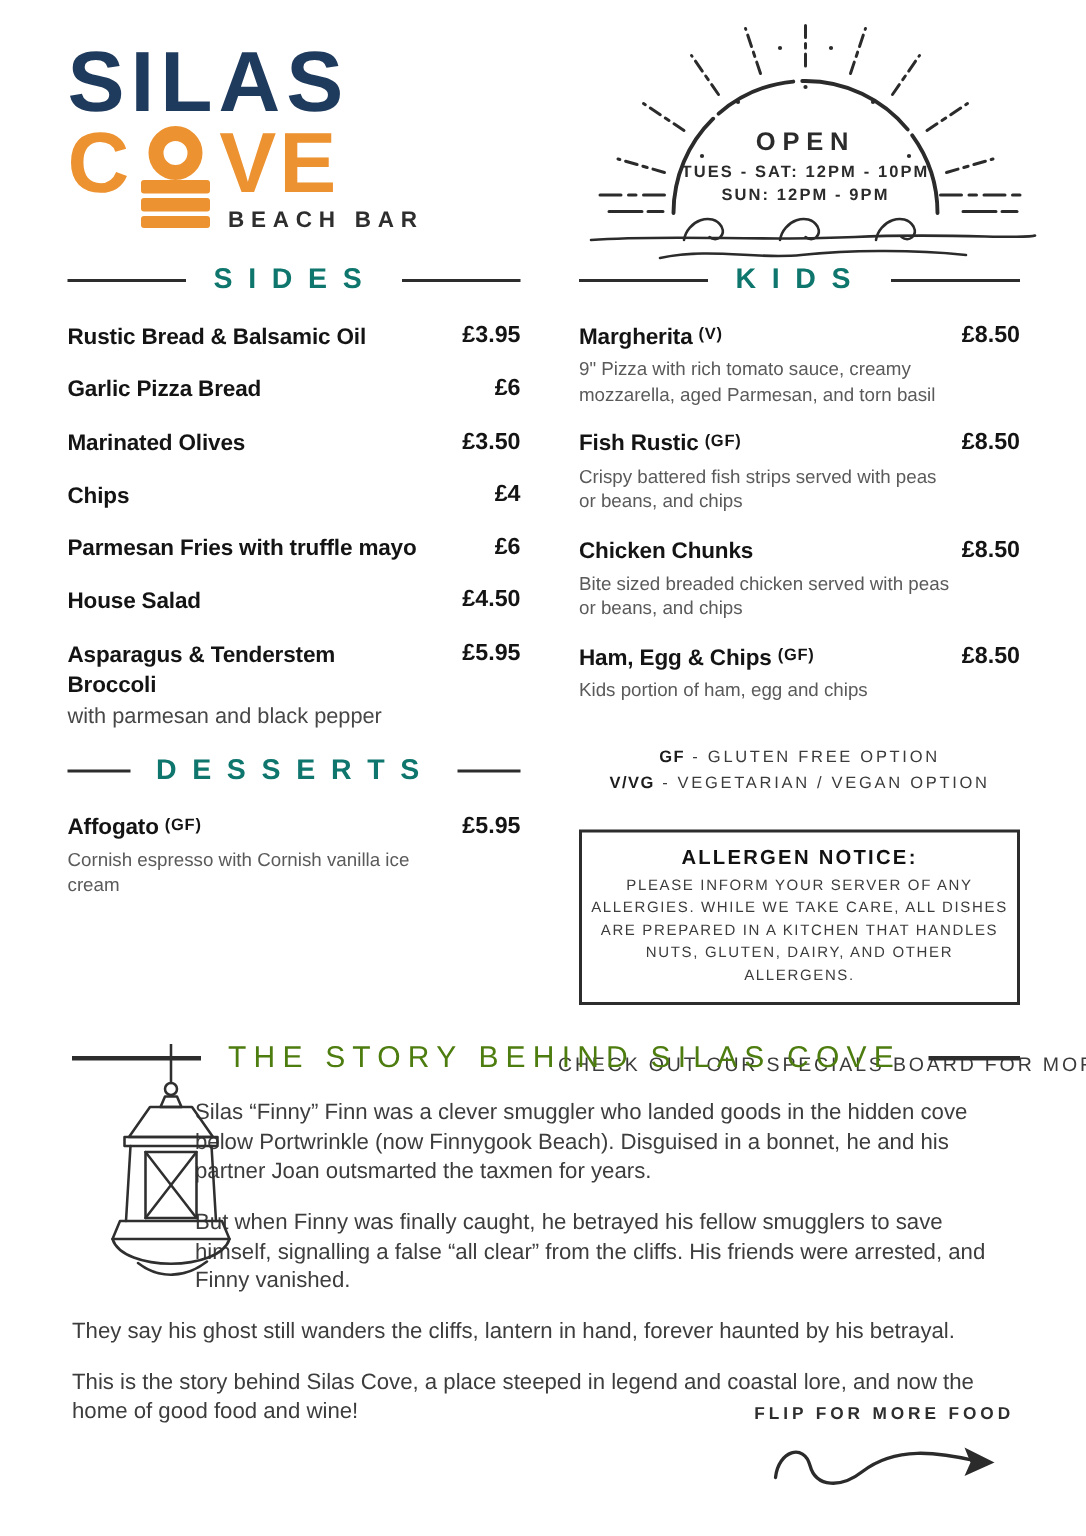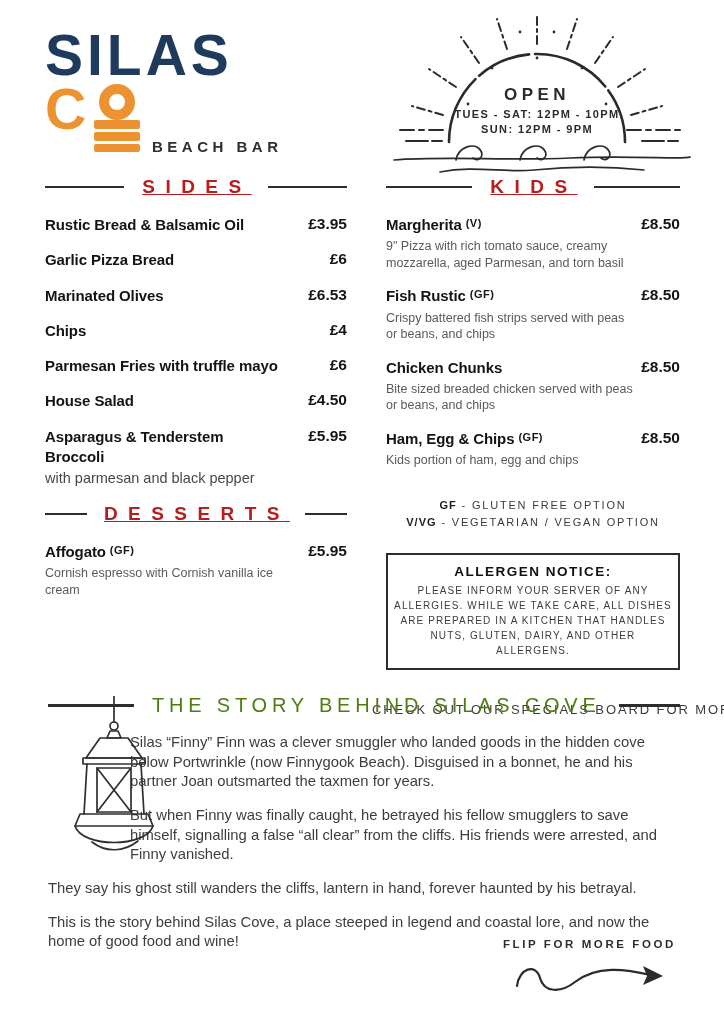--- a/index.html
+++ b/index.html
@@ -21,21 +21,21 @@
   .sun { position:absolute; left:392px; top:10px; width:300px; height:165px; }
   .sun svg { width:100%; height:100%; }
   .sun text { font-family:"Liberation Sans", sans-serif; fill:#2b2b2b; }
 
   
   .col-left  { position:absolute; left:45px;  top:176px; width:302px; }
   .col-right { position:absolute; left:386px; top:176px; width:294px; }
 
   .sec-head { display:flex; align-items:center; gap:16px; margin-bottom:17px; }
   .sec-line { flex:1; height:2.5px; background:#2d2d2d; }
-  .sec-title { font-size:19px; font-weight:600; letter-spacing:0.55em; color:#b91c1c; white-space:nowrap; text-indent:0.1em;text-decoration:underline; }
+  .sec-title { font-size:19px; font-weight:600; letter-spacing:0.55em; color:#0f766e; white-space:nowrap; text-indent:0.1em; }
 
   .item { margin-bottom:15px; }
   .item-head { display:flex; justify-content:space-between; align-items:flex-start; }
   .iname { font-size:15px; font-weight:bold; color:#141414; line-height:1.35; max-width:238px; letter-spacing:-0.1px; }
   .tag { font-size:11px; font-weight:bold; position:relative; top:-3px; margin-left:4px; letter-spacing:0.5px; }
   .tag:empty { display:none; }
   .iprice { font-size:15.5px; font-weight:bold; color:#141414; white-space:nowrap; margin-left:8px; }
   .idesc { font-size:12.5px; color:#5a5a5a; line-height:1.32; margin-top:3px; max-width:252px; }
   .idesc:empty { display:none; }
   .isub { font-size:14.5px; color:#474747; line-height:1.3; margin-top:2px; max-width:260px; }
@@ -75,20 +75,21 @@
   <div class="logo">
     <div class="logo-line1">SILAS</div>
     <div class="logo-line2">
       <span>C</span>
       <svg class="logo-icon" viewBox="0 0 56 68">
         <circle cx="28" cy="18" r="13" fill="none" stroke="#ed9230" stroke-width="10"></circle>
         <rect x="5" y="36" width="46" height="9" rx="2" fill="#ed9230"></rect>
         <rect x="5" y="48" width="46" height="9" rx="2" fill="#ed9230"></rect>
         <rect x="5" y="60" width="46" height="8" rx="2" fill="#ed9230"></rect>
       </svg>
+      <span>VE</span>
     </div>
     <div class="logo-sub">BEACH BAR</div>
   </div>
 
   <div class="sun">
     <svg viewBox="0 0 300 165">
       <g stroke="#2b2b2b" stroke-width="2" fill="none" stroke-linecap="round">
         <path d="M 57 132 A 88 88 0 0 1 233 132" stroke-width="2.6" stroke-dasharray="70 5 55 6 80 5"></path>
         <line x1="145" y1="34" x2="145" y2="3" stroke-dasharray="8 4 3 4"></line>
         <line x1="175" y1="39" x2="185" y2="9" stroke-dasharray="8 4 3 4"></line>
@@ -141,21 +142,21 @@
     </div>
     <div class="item">
       <div class="item-head">
         <span class="iname"><span>Garlic Pizza Bread</span></span>
         <span class="iprice">£6</span>
       </div>
     </div>
     <div class="item">
       <div class="item-head">
         <span class="iname"><span>Marinated Olives</span></span>
-        <span class="iprice">£6.53</span>
+        <span class="iprice">£3.50</span>
       </div>
     </div>
     <div class="item">
       <div class="item-head">
         <span class="iname"><span>Chips</span></span>
         <span class="iprice">£4</span>
       </div>
     </div>
     <div class="item">
       <div class="item-head">

